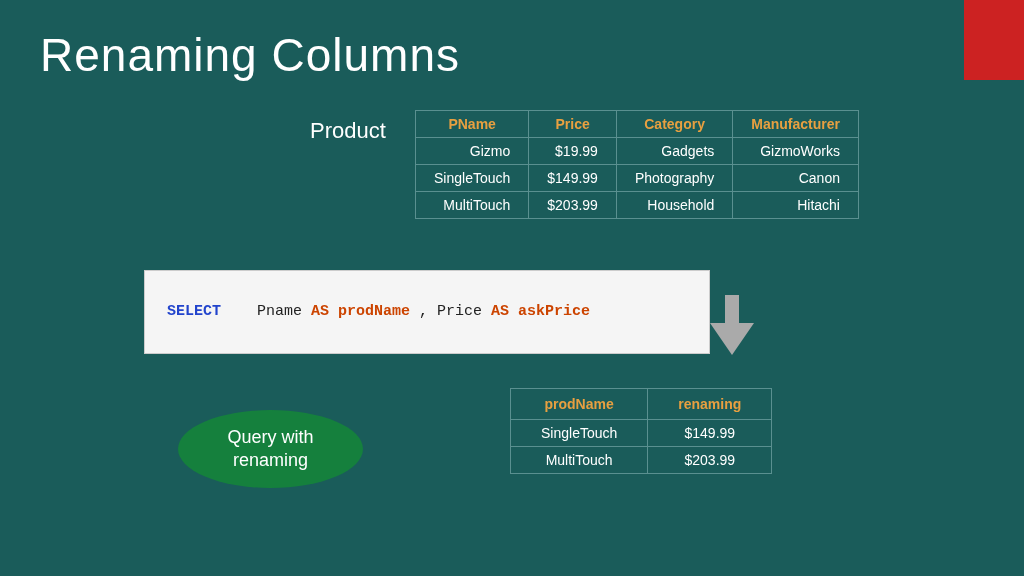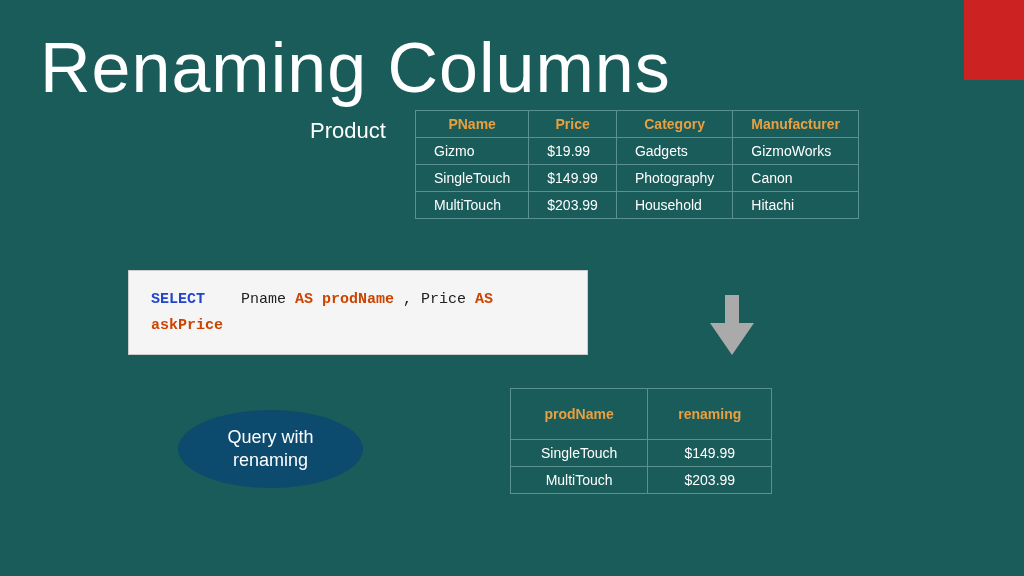--- a/index.html
+++ b/index.html
@@ -21,21 +21,21 @@
       width: 60px;
       height: 80px;
       background: #cc2222;
     }
 
     
     .page-title {
       position: absolute;
       top: 28px;
       left: 40px;
-      font-size: 70px;
+      font-size: 46px;
       font-weight: 300;
       color: #ffffff;
       letter-spacing: 1px;
     }
 
     
     .product-label {
       position: absolute;
       top: 118px;
       left: 310px;
@@ -61,32 +61,32 @@
       padding: 5px 18px;
       text-align: center;
       font-weight: 600;
     }
 
     .product-table td {
       background: transparent;
       color: #ffffff;
       border: 1px solid #5a9090;
       padding: 5px 18px;
-      text-align: left;
+      text-align: right;
     }
 
     
     .sql-box {
       position: absolute;
       top: 270px;
-      left: 128px;
+      left: 144px;
       background: #f5f5f5;
       border: 1px solid #cccccc;
-      padding: 16px 22px;
-      width: 460px;
+      padding: 28px 22px;
+      width: 566px;
       font-size: 15px;
       line-height: 1.7;
       font-family: Consolas, 'Courier New', monospace;
     }
 
     .sql-keyword {
       color: #2244cc;
       font-weight: bold;
     }
 
@@ -127,21 +127,21 @@
       top: 0;
     }
 
     
     .result-label {
       position: absolute;
       top: 410px;
       left: 178px;
       width: 185px;
       height: 78px;
-      background: #0c4a6e;
+      background: #15803d;
       border-radius: 50%;
       display: flex;
       align-items: center;
       justify-content: center;
       color: #ffffff;
       font-size: 18px;
       font-weight: 400;
       text-align: center;
       line-height: 1.3;
     }
@@ -153,21 +153,21 @@
       left: 510px;
       border-collapse: collapse;
       font-size: 14px;
       min-width: 260px;
     }
 
     .result-table th {
       background: transparent;
       color: #e8a040;
       border: 1px solid #5a9090;
-      padding: 17px 30px;
+      padding: 7px 30px;
       text-align: center;
       font-weight: 600;
     }
 
     .result-table td {
       background: transparent;
       color: #ffffff;
       border: 1px solid #5a9090;
       padding: 5px 30px;
       text-align: center;

